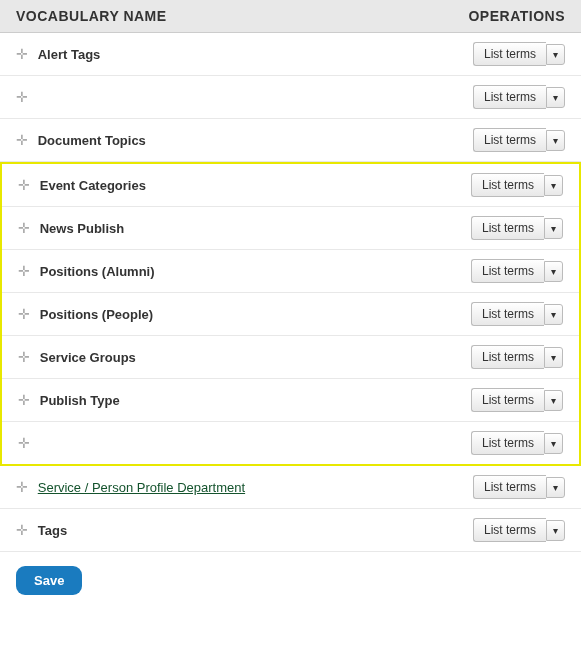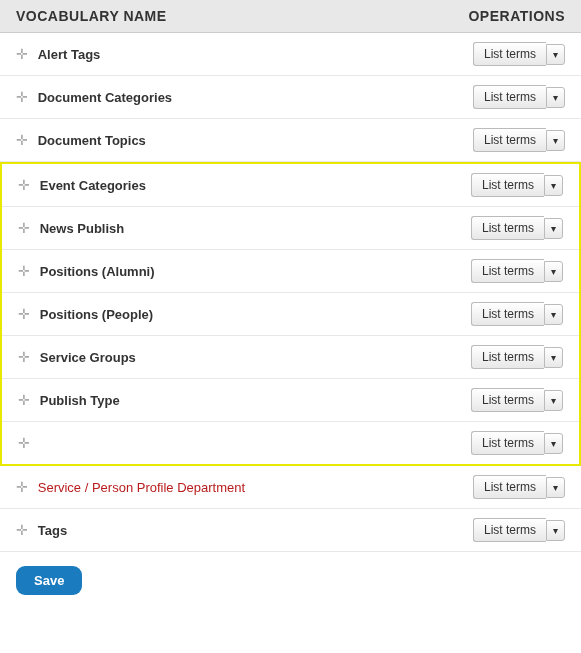--- a/index.html
+++ b/index.html
@@ -44,21 +44,22 @@
       align-items: center;
       gap: 10px;
     }
     .drag-handle {
       color: #aaa;
       font-size: 14px;
       cursor: grab;
       user-select: none;
     }
     .vocab-name {
-      color: #b91c1c;
+      color: #14532d;
+      text-decoration: underline;
       cursor: pointer;
     }
     .vocab-name-plain {
       color: #333;
       font-weight: bold;
     }
     .row-right {
       display: flex;
       align-items: center;
     }
@@ -122,21 +123,20 @@
         <span class="vocab-name-plain">Alert Tags</span>
       </div>
       <div class="row-right">
         <button class="btn-list-terms">List terms</button>
         <button class="btn-dropdown">▾</button>
       </div>
     </div>
     <div class="table-row">
       <div class="row-left">
         <span class="drag-handle">✛</span>
-        <span class="vocab-name-plain">Document Categories</span>
       </div>
       <div class="row-right">
         <button class="btn-list-terms">List terms</button>
         <button class="btn-dropdown">▾</button>
       </div>
     </div>
     <div class="table-row">
       <div class="row-left">
         <span class="drag-handle">✛</span>
         <span class="vocab-name-plain">Document Topics</span>

